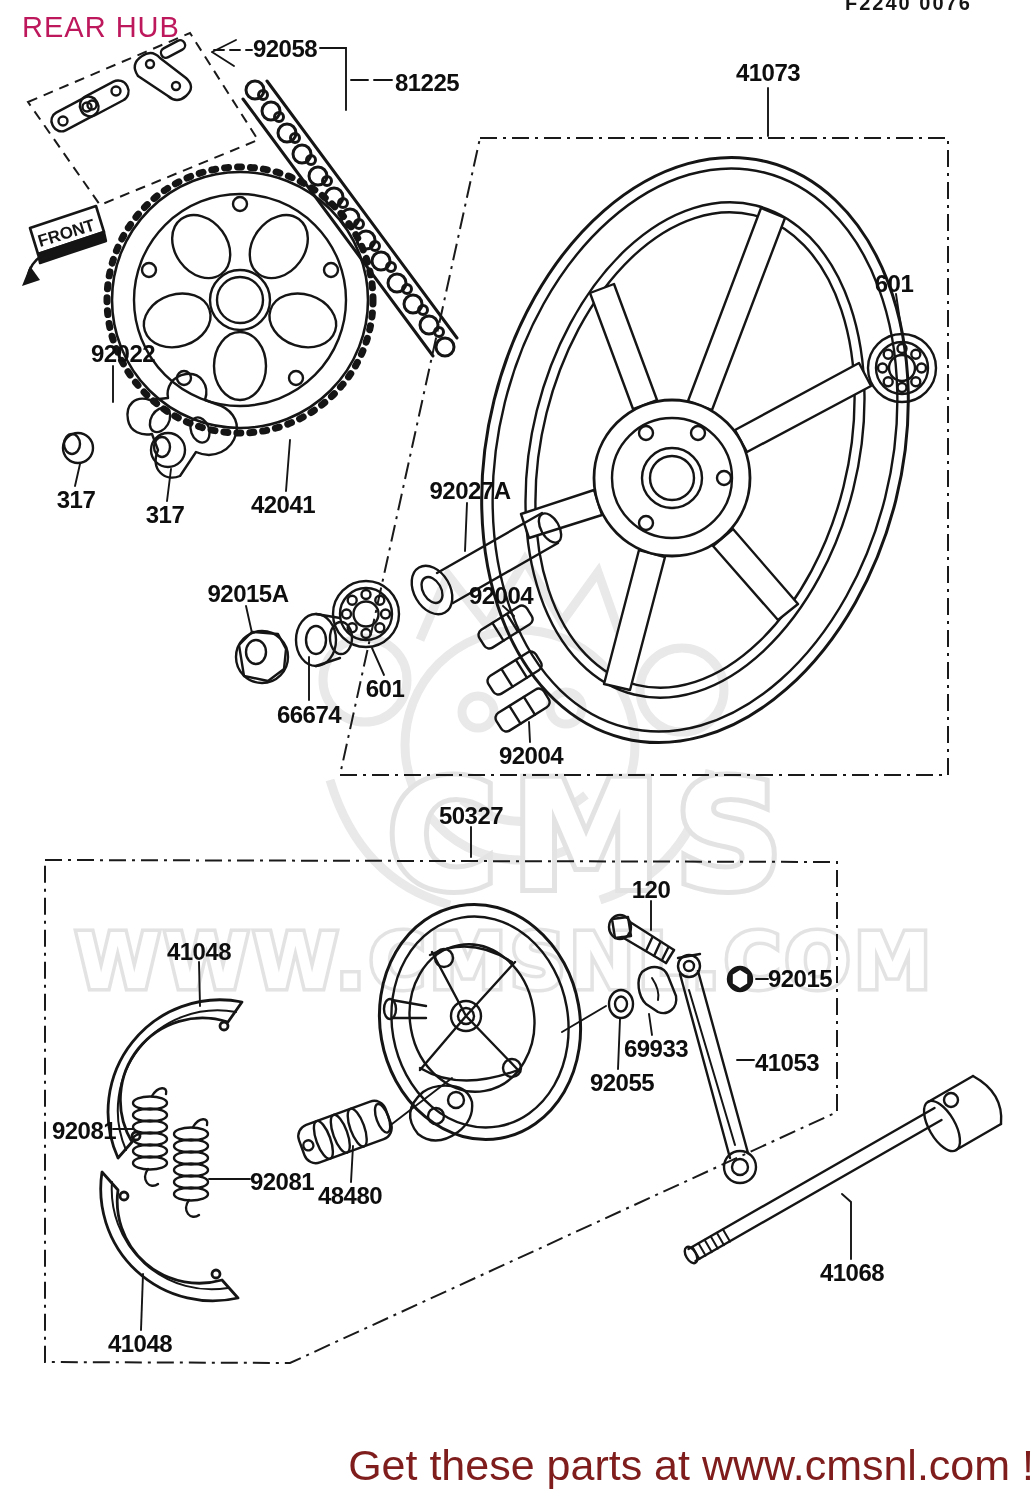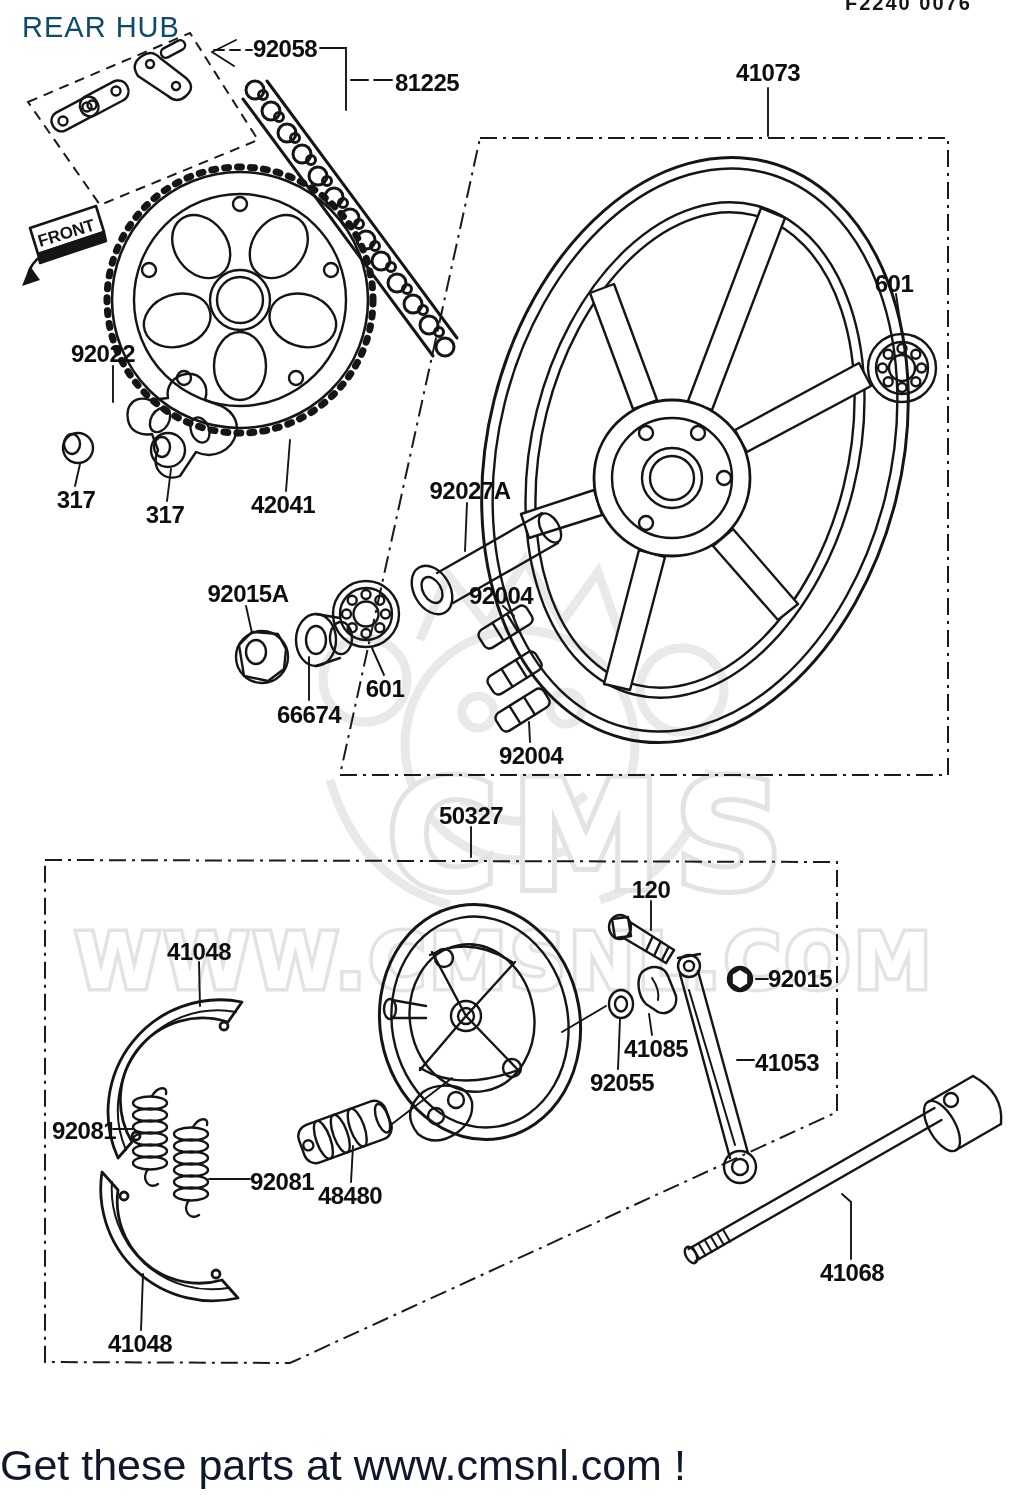--- a/index.html
+++ b/index.html
@@ -2,25 +2,25 @@
 <html><head>
 <meta charset="utf-8">
 <style>
   html,body{margin:0;padding:0;background:#ffffff;}
   #page{position:relative;width:1034px;height:1500px;background:#ffffff;overflow:hidden;
         font-family:"Liberation Sans",sans-serif;}
   #art{position:absolute;left:0;top:0;}
   .plabel{position:absolute;transform:translateX(-50%);font:700 24px/1.05 "Liberation Sans",sans-serif;
           letter-spacing:-0.5px;color:#0e0e0e;white-space:nowrap;cursor:pointer;}
   .page-title{position:absolute;left:22px;top:13px;font:400 29px/1 "Liberation Sans",sans-serif;
-              color:#0c4a6e;letter-spacing:1px;text-align:center;}
+              color:#be185d;letter-spacing:1px;text-align:center;}
   .doc-code{position:absolute;left:845px;top:-7px;font:700 20px/1 "Liberation Sans",sans-serif;
             color:#151515;letter-spacing:2px;}
-  .footer-link{position:absolute;left:0;right:0;top:1444px;text-align:left;
-               font:400 43px/1 "Liberation Sans",sans-serif;color:#0f172a;cursor:pointer;}
+  .footer-link{position:absolute;left:0;right:0;top:1444px;text-align:right;
+               font:400 43px/1 "Liberation Sans",sans-serif;color:#7f1d1d;cursor:pointer;}
 </style>
 </head>
 <body>
 
 <div id="page">
 
 <svg id="art" width="1034" height="1500" viewBox="0 0 1034 1500">
 
   <g stroke="#e9e9e9" stroke-width="9" fill="none">
     <path d="M420,640 L448,575 L487,625 L525,560 L562,622 L598,572 L622,640"></path>
@@ -363,35 +363,35 @@
   <text x="40" y="247" transform="rotate(-17 40 247)" font-family="Liberation Sans, sans-serif" font-size="17" font-weight="bold" fill="#151515">FRONT</text>
 </svg>
 
   <div class="page-title">REAR HUB</div>
   <div class="doc-code">F2240 0076</div>
 
   <div class="plabel" style="left:285px;top:36px">92058</div>
   <div class="plabel" style="left:427px;top:70px">81225</div>
   <div class="plabel" style="left:768px;top:60px">41073</div>
   <div class="plabel" style="left:894px;top:271px">601</div>
-  <div class="plabel" style="left:103px;top:341px">92022</div>
+  <div class="plabel" style="left:123px;top:341px">92022</div>
   <div class="plabel" style="left:76px;top:487px">317</div>
   <div class="plabel" style="left:165px;top:502px">317</div>
   <div class="plabel" style="left:283px;top:492px">42041</div>
   <div class="plabel" style="left:470px;top:478px">92027A</div>
   <div class="plabel" style="left:248px;top:581px">92015A</div>
   <div class="plabel" style="left:501px;top:583px">92004</div>
   <div class="plabel" style="left:385px;top:676px">601</div>
   <div class="plabel" style="left:309px;top:702px">66674</div>
   <div class="plabel" style="left:531px;top:743px">92004</div>
   <div class="plabel" style="left:471px;top:803px">50327</div>
   <div class="plabel" style="left:651px;top:877px">120</div>
   <div class="plabel" style="left:800px;top:966px">92015</div>
   <div class="plabel" style="left:199px;top:939px">41048</div>
-  <div class="plabel" style="left:656px;top:1036px">41085</div>
+  <div class="plabel" style="left:656px;top:1036px">69933</div>
   <div class="plabel" style="left:622px;top:1070px">92055</div>
   <div class="plabel" style="left:787px;top:1050px">41053</div>
   <div class="plabel" style="left:84px;top:1118px">92081</div>
   <div class="plabel" style="left:282px;top:1169px">92081</div>
   <div class="plabel" style="left:350px;top:1183px">48480</div>
   <div class="plabel" style="left:852px;top:1260px">41068</div>
   <div class="plabel" style="left:140px;top:1331px">41048</div>
 
   <div class="footer-link">Get these parts at www.cmsnl.com !</div>
 </div>

